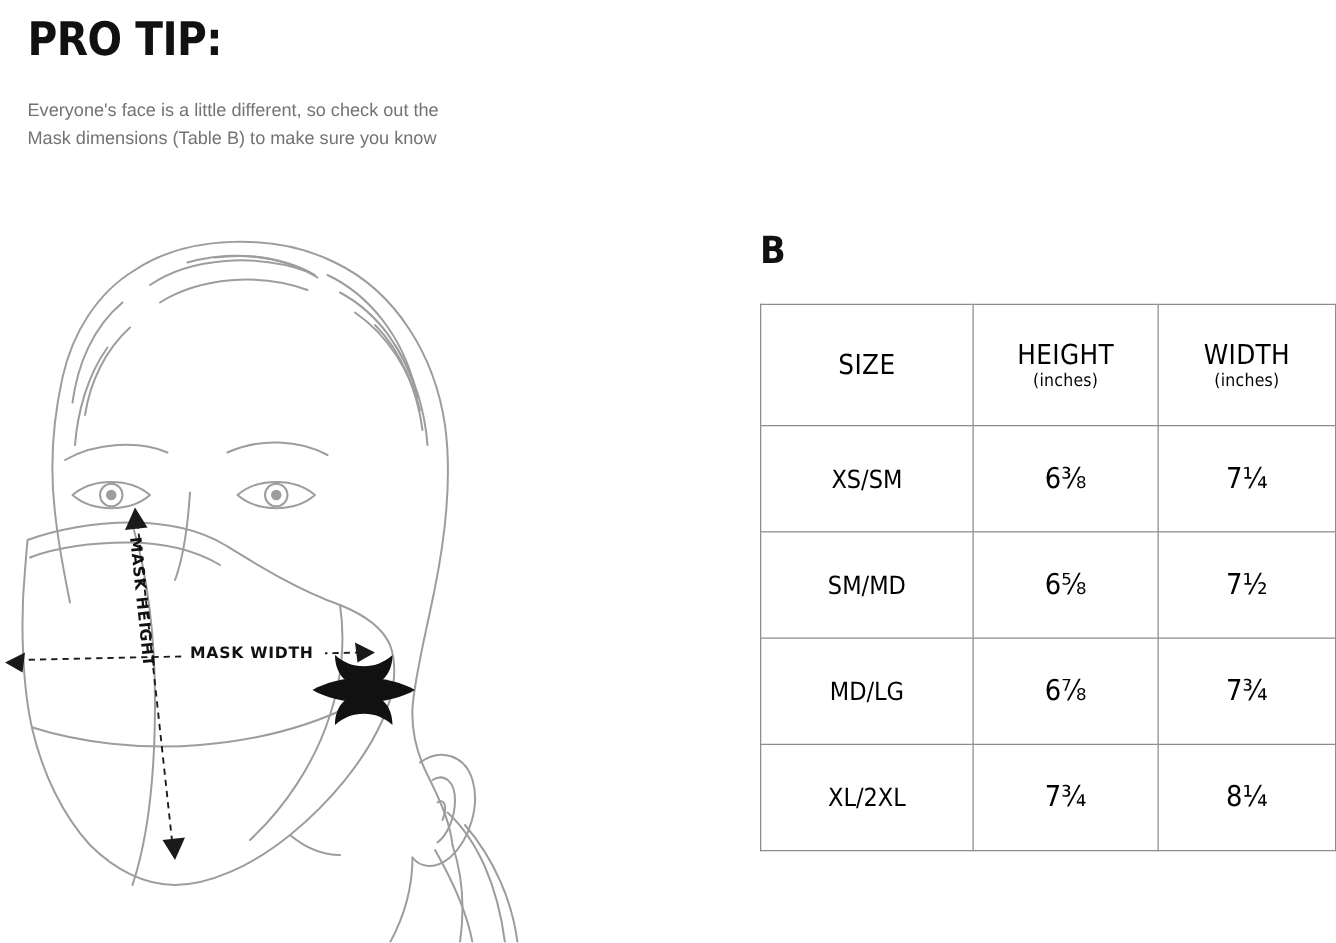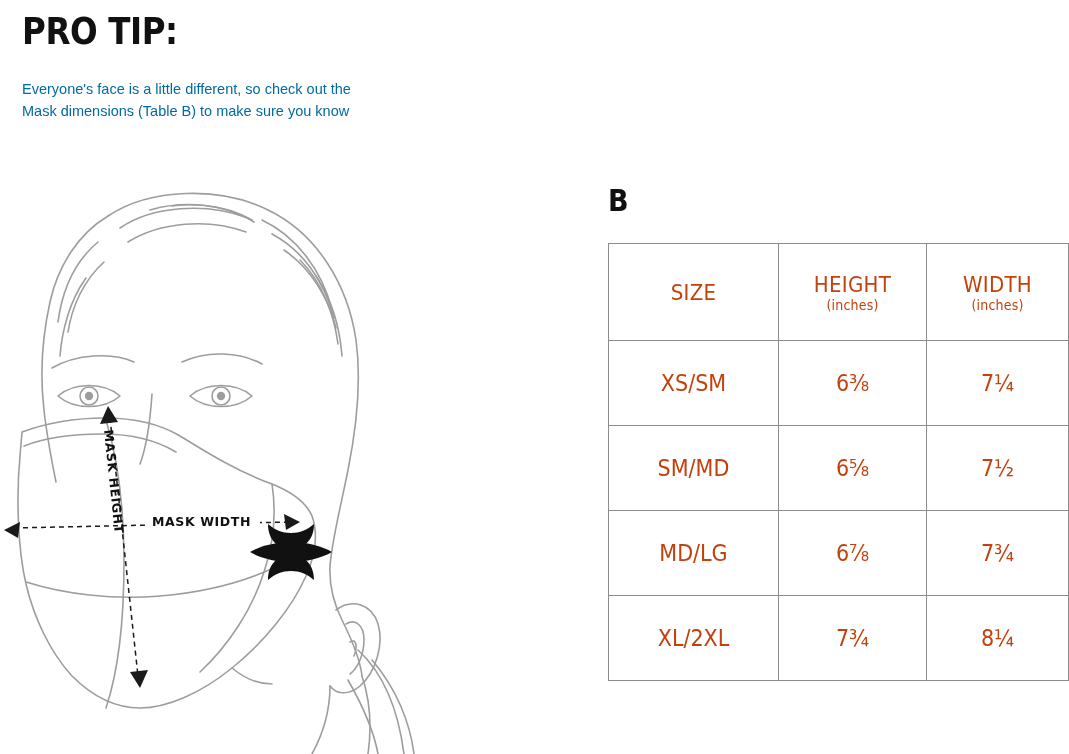--- a/index.html
+++ b/index.html
@@ -36,21 +36,21 @@
     line-height: 1.1;
   }
   .pro-tip-body {
     position: absolute;
     left: 22px;
     top: 78px;
     width: 390px;
     font-family: "Liberation Sans", sans-serif;
     font-size: 14.5px;
     line-height: 1.55;
-    color: #0369a1;
+    color: #737373;
   }
   .pro-tip-body span { display: block; }
 
   
   .illustration {
     position: absolute;
     left: 0px;
     top: 180px;
     width: 590px;
     height: 574px;
@@ -76,21 +76,21 @@
     top: 243px;
     width: 460px;
     border-collapse: collapse;
     table-layout: fixed;
   }
   .size-table th, .size-table td {
     border: 1px solid #8c8c8c;
     text-align: center;
     vertical-align: middle;
     font-family: "DejaVu Sans Condensed", "DejaVu Sans", sans-serif;
-    color: #c2410c;
+    color: #000000;
   }
   .size-table col.c-size  { width: 170px; }
   .size-table col.c-h     { width: 148px; }
   .size-table col.c-w     { width: 142px; }
 
   .size-table thead th {
     height: 88px;
     font-weight: normal;
     font-size: 22px;
     letter-spacing: 0.3px;
@@ -100,21 +100,21 @@
     display: block;
     font-size: 14px;
     letter-spacing: 0.2px;
   }
   .size-table tbody td {
     height: 80px;
     font-size: 23px;
     font-weight: normal;
     padding: 2px 6px;
   }
-  .size-table tbody td.size-cell { font-size: 23px; }
+  .size-table tbody td.size-cell { font-size: 20px; }
 </style>
 </head>
 <body>
 
 <div class="page">
 
   <div class="pro-tip-title">PRO TIP:</div>
 
   <div class="pro-tip-body">
     <span>Everyone's face is a little different, so check out the</span>

